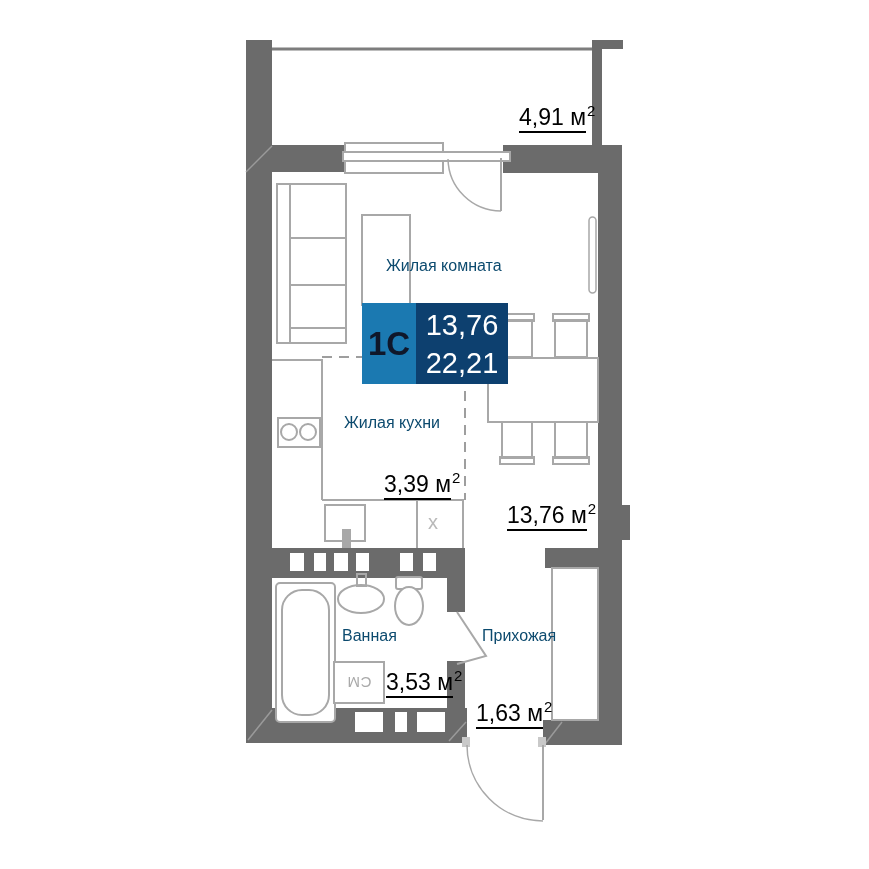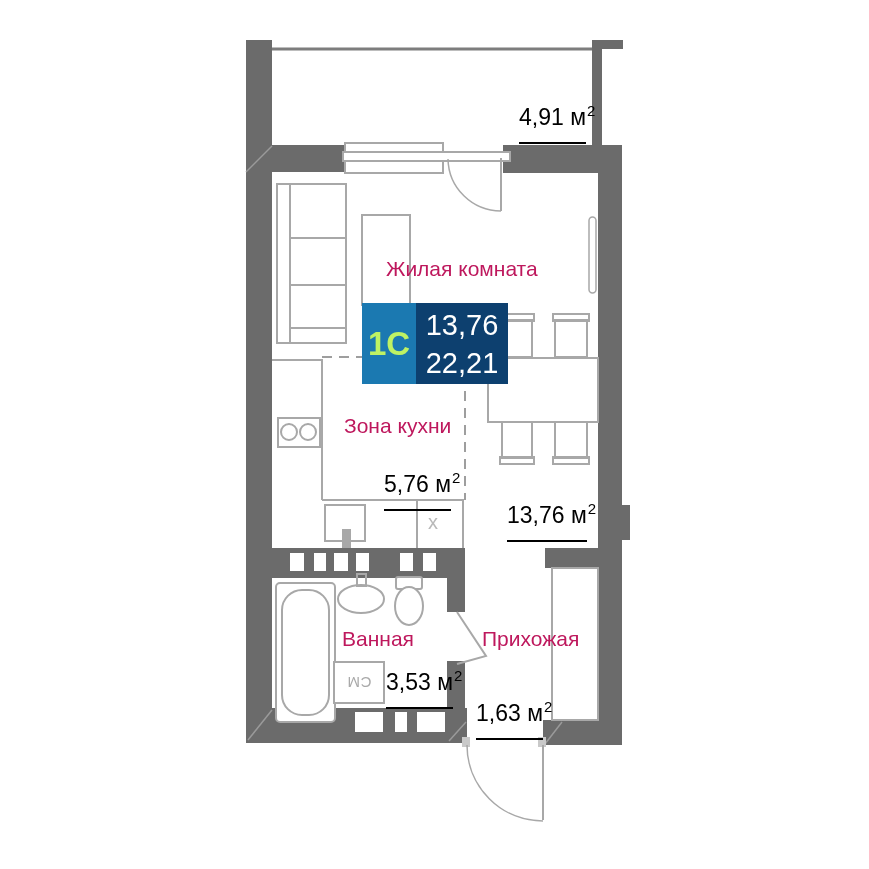--- a/index.html
+++ b/index.html
@@ -2,34 +2,34 @@
 <html><head>
 <meta charset="utf-8">
 <style>
   html,body{margin:0;padding:0;background:#ffffff;}
   .canvas{
     position:relative;width:869px;height:869px;background:#ffffff;overflow:hidden;
     font-family:"Liberation Sans", sans-serif;
   }
   svg{position:absolute;left:0;top:0;}
   .room-label{
-    position:absolute;font-size:21px;color:#be185d;white-space:nowrap;
+    position:absolute;font-size:16px;color:#0c4a6e;white-space:nowrap;
     font-family:"Liberation Sans", sans-serif;
   }
   .area-label{
     position:absolute;font-size:23px;color:#000;white-space:nowrap;
     font-family:"Liberation Sans", sans-serif;
   }
-  .area-label .ul{border-bottom:2px solid #000;padding-bottom:12px;}
+  .area-label .ul{border-bottom:2px solid #000;padding-bottom:1px;}
   .area-label sup{font-size:15px;margin-left:1px;}
   .badge{
     position:absolute;left:362px;top:303px;width:147px;height:81px;display:flex;
   }
   .badge-code{
-    width:54px;height:81px;background:#1b79b1;color:#bef264;display:flex;
+    width:54px;height:81px;background:#1b79b1;color:#0f172a;display:flex;
     align-items:center;justify-content:center;font-size:33px;font-weight:bold;
   }
   .badge-nums{
     width:92px;height:81px;background:#0d406f;color:#fff;display:flex;
     flex-direction:column;align-items:center;justify-content:center;
     font-size:29px;line-height:38px;
   }
   .x-mark{position:absolute;left:428px;top:511px;font-size:20px;color:#b9b9b9;}
   .washer-label{
     position:absolute;left:334px;top:674px;width:50px;text-align:center;
@@ -142,29 +142,29 @@
     <g fill="none" stroke="#a8a8a8" stroke-width="2">
       <rect x="552" y="568" width="46" height="152"></rect>
       <rect x="462" y="737" width="8" height="10" fill="#c9c9c9" stroke="none"></rect>
       <rect x="538" y="737" width="8" height="10" fill="#c9c9c9" stroke="none"></rect>
       <line x1="543" y1="745" x2="543" y2="820"></line>
       <path d="M467,745 A76,76 0 0 0 543,821" stroke-width="1.5"></path>
     </g>
   </svg>
 
   <div class="room-label" style="left:386px;top:257px">Жилая комната</div>
-  <div class="room-label" style="left:344px;top:414px">Зона кухни</div>
+  <div class="room-label" style="left:344px;top:414px">Жилая кухни</div>
   <div class="room-label" style="left:342px;top:627px">Ванная</div>
   <div class="room-label" style="left:482px;top:627px">Прихожая</div>
 
   <div class="area-label" style="left:519px;top:102px">
     <span class="ul"><span>4,91</span>&nbsp;<span>м</span></span><sup>2</sup>
   </div>
   <div class="area-label" style="left:384px;top:469px">
-    <span class="ul"><span>5,76</span>&nbsp;<span>м</span></span><sup>2</sup>
+    <span class="ul"><span>3,39</span>&nbsp;<span>м</span></span><sup>2</sup>
   </div>
   <div class="area-label" style="left:507px;top:500px">
     <span class="ul"><span>13,76</span>&nbsp;<span>м</span></span><sup>2</sup>
   </div>
   <div class="area-label" style="left:386px;top:667px">
     <span class="ul"><span>3,53</span>&nbsp;<span>м</span></span><sup>2</sup>
   </div>
   <div class="area-label" style="left:476px;top:698px">
     <span class="ul"><span>1,63</span>&nbsp;<span>м</span></span><sup>2</sup>
   </div>

